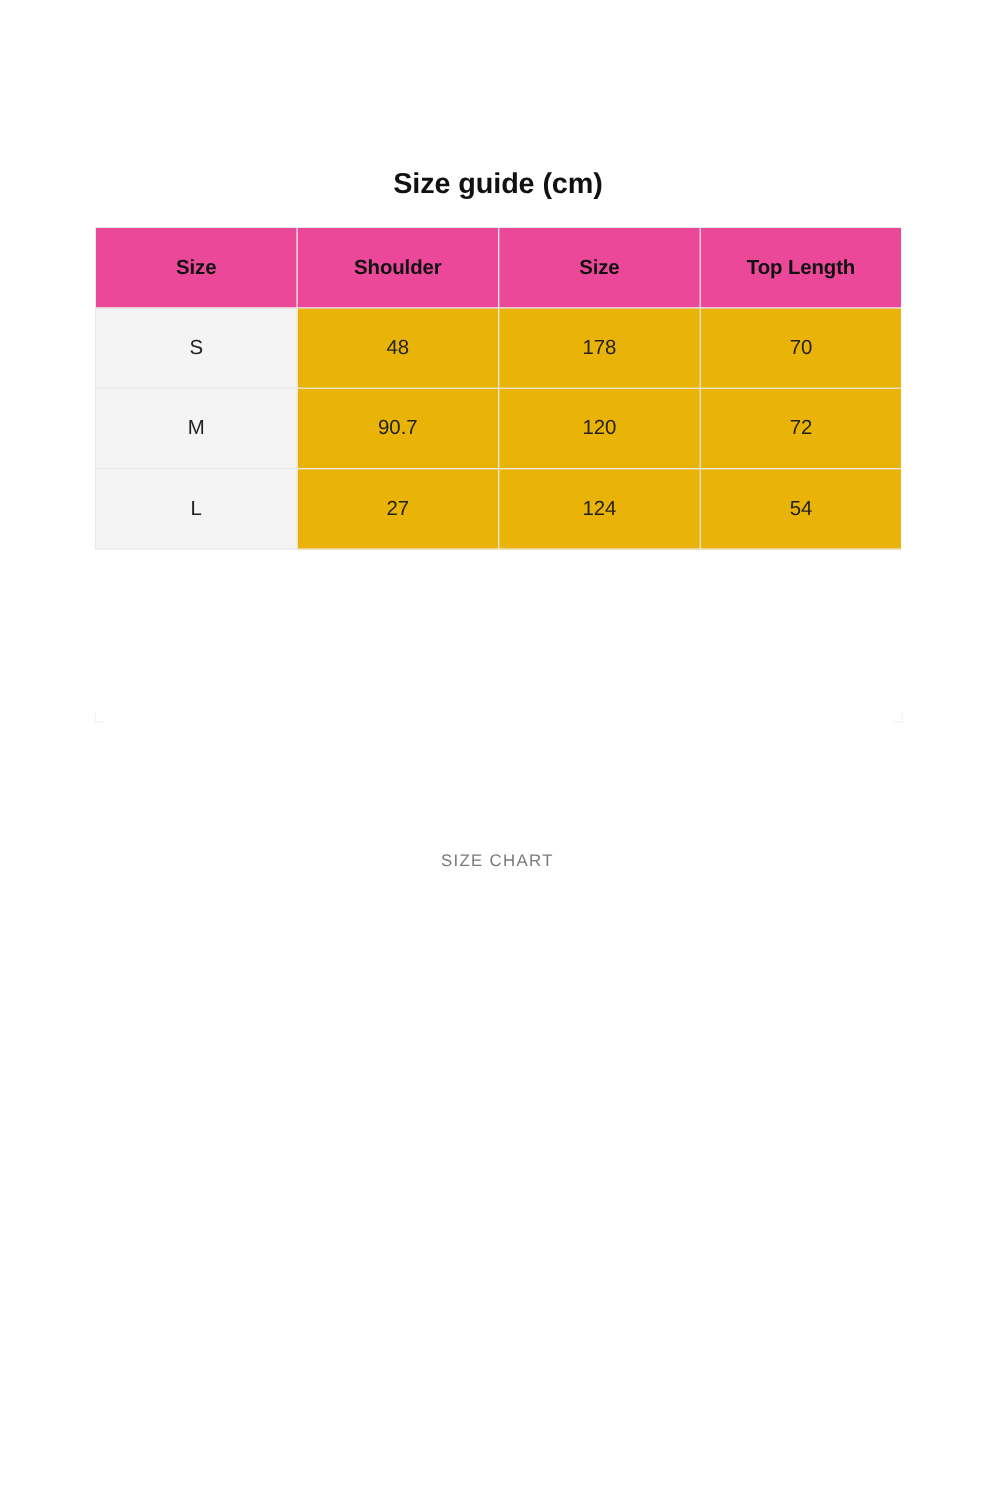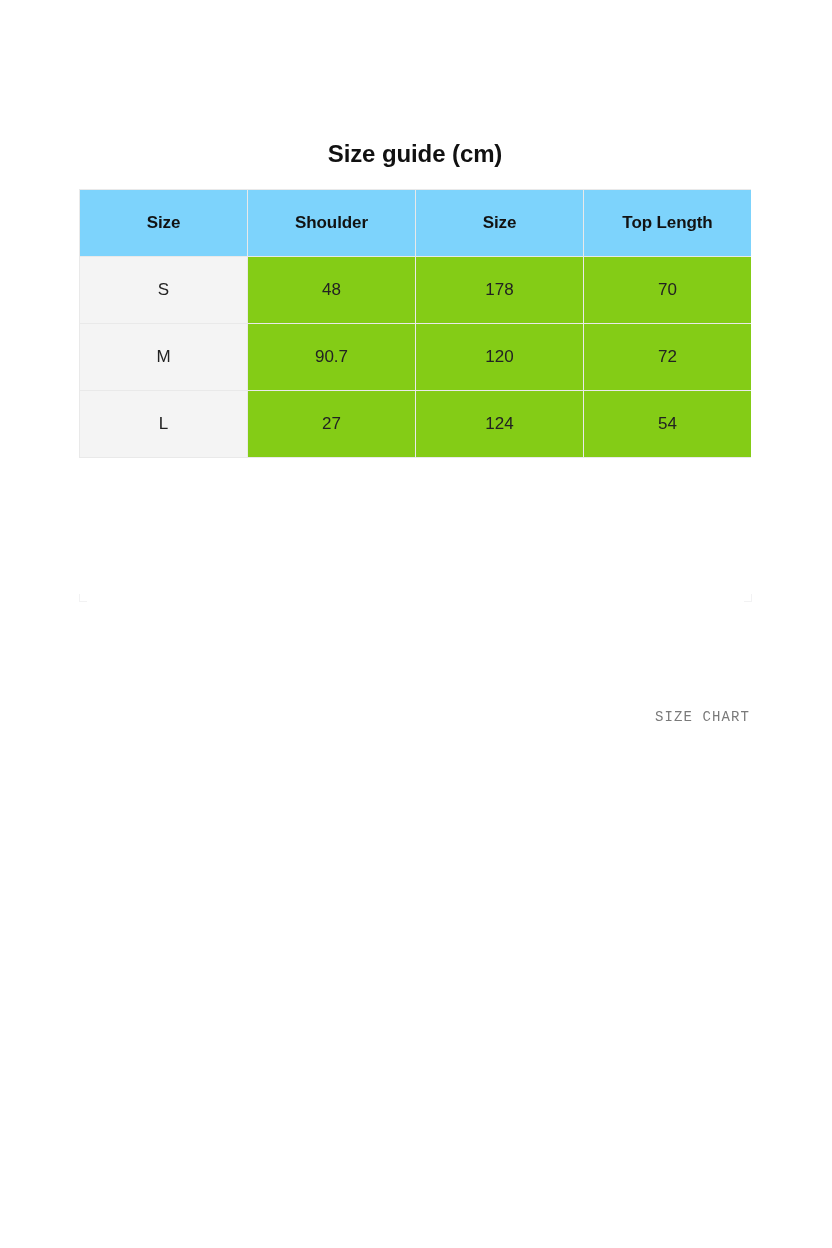--- a/index.html
+++ b/index.html
@@ -69,25 +69,25 @@
   table.size-table col { width: 168px; }
 
   table.size-table th,
   table.size-table td {
     height: 67px;
     box-sizing: border-box;
     border: 1px solid #e9e9e9;
     text-align: center;
     vertical-align: middle;
     padding: 0 6px;
-    background: #84cc16;
+    background: #eab308;
   }
 
   table.size-table thead th {
-    background: #7dd3fc;
+    background: #ec4899;
     font-size: 17px;
     font-weight: 700;
     color: #121212;
     letter-spacing: -0.1px;
   }
 
   table.size-table tbody td {
     font-size: 17px;
     font-weight: 400;
     color: #222222;
@@ -117,22 +117,22 @@
     border-right: 1px solid #f2f2f3;
     border-bottom: 1px solid #f2f2f3;
   }
 
   
   .size-chart-caption {
     position: absolute;
     left: 79px;
     top: 708px;
     width: 671px;
-    text-align: right;
-    font-family: Liberation Mono, monospace;
+    text-align: center;
+    font-family: Liberation Sans, sans-serif;
     font-size: 14px;
     font-weight: 400;
     letter-spacing: 1.1px;
     color: #7a7a7a;
     line-height: 18px;
   }
 </style>
 </head>
 <body>
 

